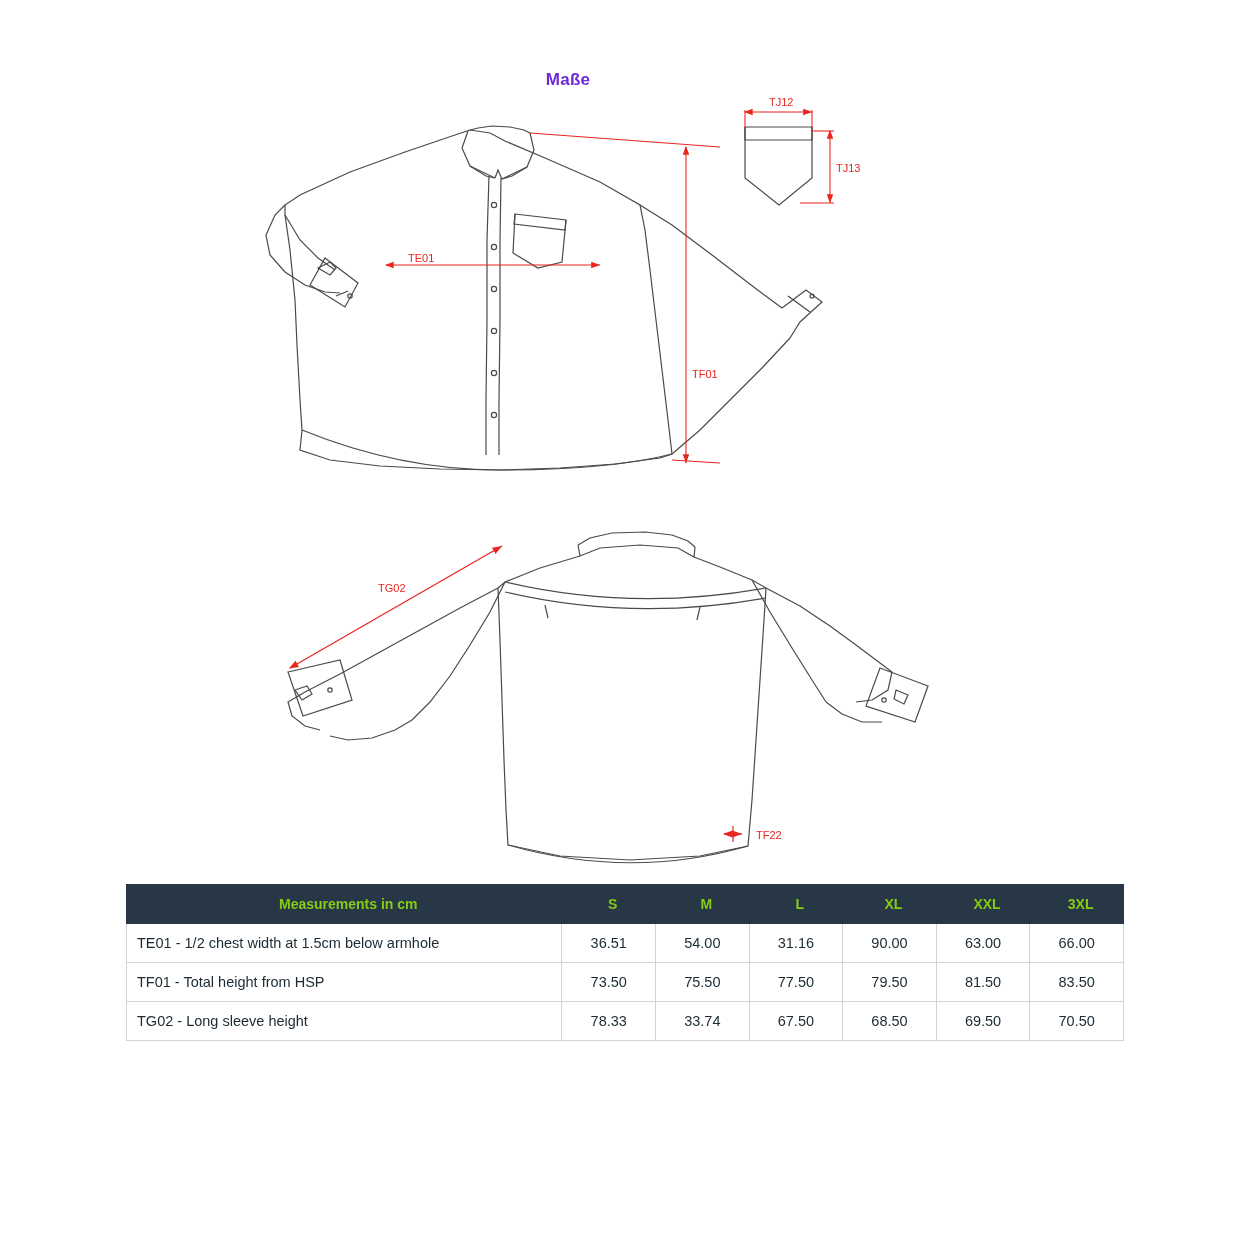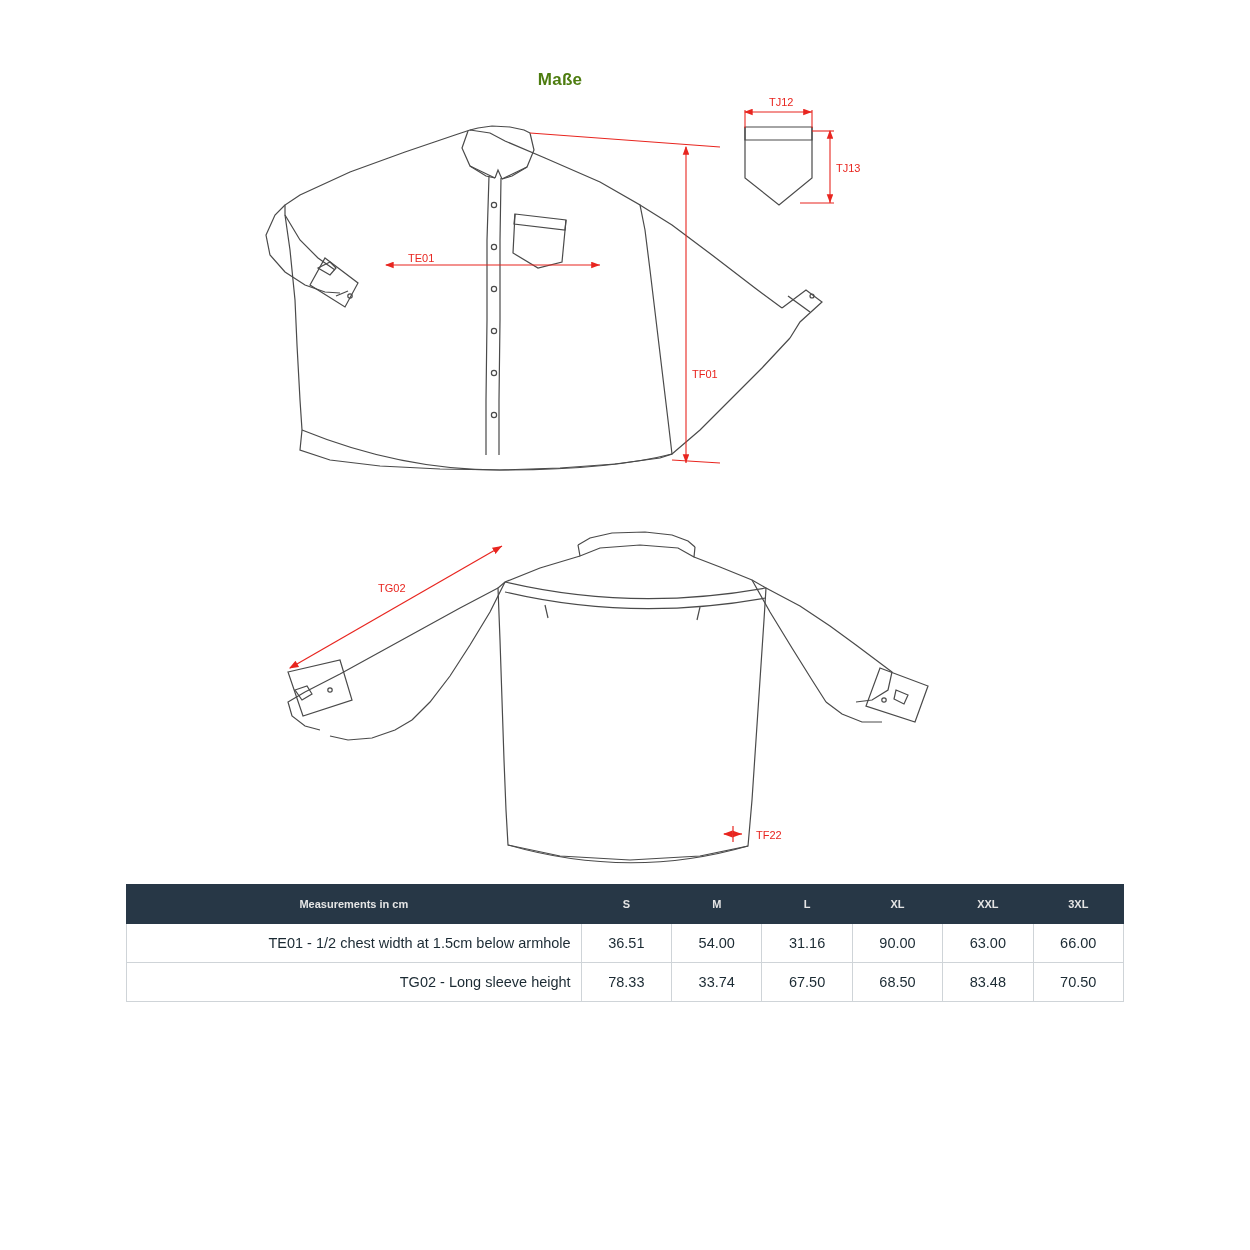--- a/index.html
+++ b/index.html
@@ -21,22 +21,23 @@
     height: 1250px;
   }
   .title {
     position: absolute;
     left: 0;
     top: 70px;
     width: 1120px;
     text-align: center;
     font-size: 17px;
     font-weight: bold;
-    color: #4d7c0f;
+    color: #6d28d9;
     letter-spacing: .2px;
+    padding-left: 8px;
   }
   .diagram-area {
     position: absolute;
     left: 0;
     top: 0;
     width: 1250px;
     height: 880px;
   }
   svg.tech {
     display: block;
@@ -53,33 +54,34 @@
     border: 1px solid #cfd4d8;
     padding: 0;
     height: 38px;
     text-align: center;
     vertical-align: middle;
     font-weight: normal;
     color: #1b2a33;
   }
   .meas-table thead th {
     background: #273746;
-    color: #e5e5e5;
+    color: #84cc16;
     font-weight: bold;
     border: 1px solid #273746;
-    font-size: 11px;
+    font-size: 14px;
+    padding-left: 8px;
   }
   .meas-table thead th.first-head {
     width: 458px;
   }
   .meas-table thead th.size-head {
     width: 90px;
   }
   .meas-table tbody td.label-cell {
-    text-align: right;
+    text-align: left;
     padding: 0 10px;
   }
   .meas-table tbody tr td {
     background: #ffffff;
   }
 </style>
 </head>
 <body>
 
 <div id="page">
@@ -231,24 +233,33 @@
       <tr>
         <td class="label-cell">TE01 - 1/2 chest width at 1.5cm below armhole</td>
         <td>36.51</td>
         <td>54.00</td>
         <td>31.16</td>
         <td>90.00</td>
         <td>63.00</td>
         <td>66.00</td>
       </tr>
       <tr>
+        <td class="label-cell">TF01 - Total height from HSP</td>
+        <td>73.50</td>
+        <td>75.50</td>
+        <td>77.50</td>
+        <td>79.50</td>
+        <td>81.50</td>
+        <td>83.50</td>
+      </tr>
+      <tr>
         <td class="label-cell">TG02 - Long sleeve height</td>
         <td>78.33</td>
         <td>33.74</td>
         <td>67.50</td>
         <td>68.50</td>
-        <td>83.48</td>
+        <td>69.50</td>
         <td>70.50</td>
       </tr>
     </tbody>
   </table>
 
 </div>
 
 </body></html>

